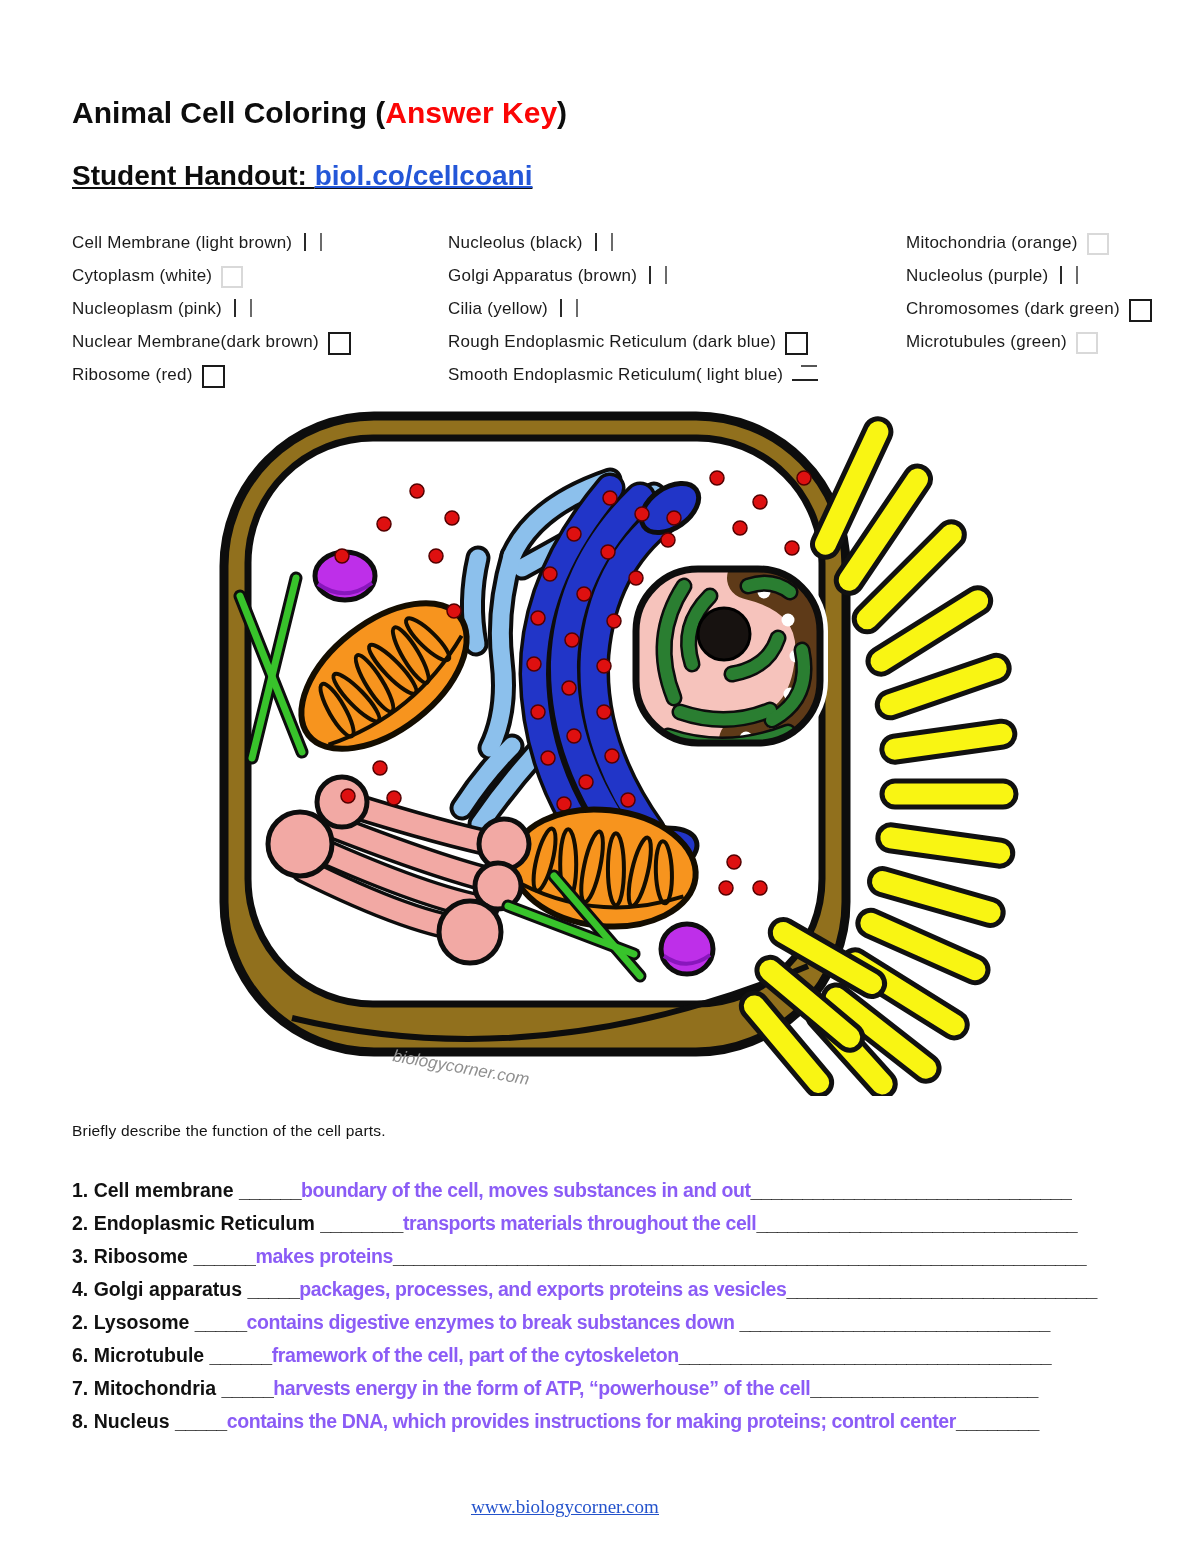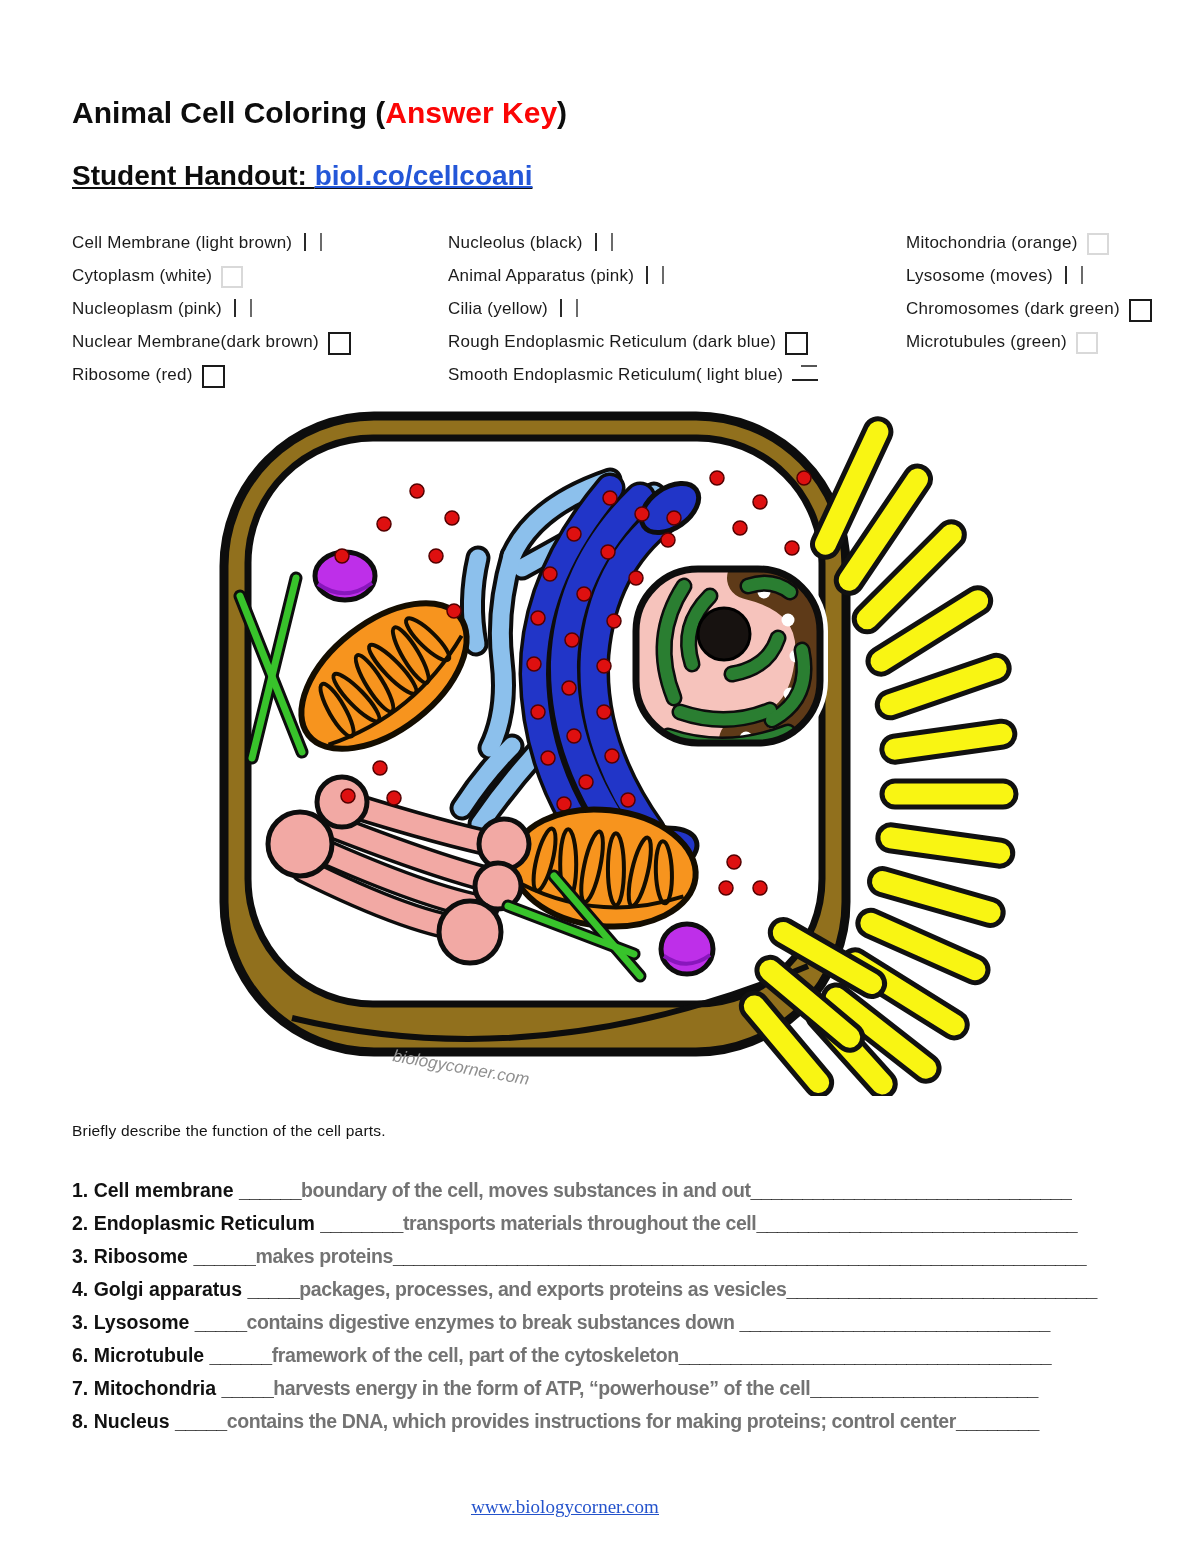--- a/index.html
+++ b/index.html
@@ -30,21 +30,21 @@
 
   
   .diagram{position:absolute;left:212px;top:406px;width:812px;height:690px;}
 
   
   .intro{position:absolute;left:72px;top:1122px;font-size:15.5px;color:#141414;letter-spacing:.2px;text-align:right;}
   .fn-list{position:absolute;left:72px;top:1174px;width:1062px;}
   .fn-line{height:33px;line-height:33px;font-size:19.5px;font-weight:bold;color:#111;
            white-space:nowrap;overflow:hidden;}
   .fn-line .u{color:#222;letter-spacing:-.5px;}
-  .fn-line .ans{color:#737373;letter-spacing:-.4px;}
+  .fn-line .ans{color:#8b5cf6;letter-spacing:-.4px;}
 
   
   .footer{position:absolute;left:0;top:1496px;width:1130px;text-align:center;
           font-family:"Liberation Serif",serif;font-size:19px;text-decoration:underline;}
   .footer a{color:#2453cc;text-decoration:underline;cursor:pointer;}
 </style>
 </head>
 <body>
 
 <div class="page">
@@ -73,21 +73,21 @@
         <span>Ribosome (red)</span>
         <span class="mk box"></span>
       </div>
   </div>
   <div class="col col2">
     <div class="cl-row">
         <span>Nucleolus (black)</span>
         <span class="mk bars"></span>
       </div>
     <div class="cl-row">
-        <span>Animal Apparatus (pink)</span>
+        <span>Golgi Apparatus (brown)</span>
         <span class="mk bars"></span>
       </div>
     <div class="cl-row">
         <span>Cilia (yellow)</span>
         <span class="mk bars"></span>
       </div>
     <div class="cl-row">
         <span>Rough Endoplasmic Reticulum (dark blue)</span>
         <span class="mk box"></span>
       </div>
@@ -95,21 +95,21 @@
         <span>Smooth Endoplasmic Reticulum( light blue)</span>
         <span class="mk lines"></span>
       </div>
   </div>
   <div class="col col3">
     <div class="cl-row">
         <span>Mitochondria (orange)</span>
         <span class="mk faint"></span>
       </div>
     <div class="cl-row">
-        <span>Lysosome (moves)</span>
+        <span>Nucleolus (purple)</span>
         <span class="mk bars"></span>
       </div>
     <div class="cl-row">
         <span>Chromosomes (dark green)</span>
         <span class="mk box"></span>
       </div>
     <div class="cl-row">
         <span>Microtubules (green)</span>
         <span class="mk faint"></span>
       </div>
@@ -343,21 +343,21 @@
 
     <text transform="translate(180 655) rotate(10)" font-size="17" font-style="italic" fill="#8f8f8f" font-family="Liberation Sans, sans-serif">biologycorner.com</text>
   </svg>
 
   <div class="intro">Briefly describe the function of the cell parts.</div>
   <div class="fn-list">
     <div class="fn-line"><span>1. Cell membrane </span><span class="u">______</span><span class="ans">boundary of the cell, moves substances in and out</span><span class="u">_______________________________</span></div>
     <div class="fn-line"><span>2. Endoplasmic Reticulum </span><span class="u">________</span><span class="ans">transports materials throughout the cell</span><span class="u">_______________________________</span></div>
     <div class="fn-line"><span>3. Ribosome </span><span class="u">______</span><span class="ans">makes proteins</span><span class="u">___________________________________________________________________</span></div>
     <div class="fn-line"><span>4. Golgi apparatus </span><span class="u">_____</span><span class="ans">packages, processes, and exports proteins as vesicles</span><span class="u">______________________________</span></div>
-    <div class="fn-line"><span>3. Lysosome </span><span class="u">_____</span><span class="ans">contains digestive enzymes to break substances down </span><span class="u">______________________________</span></div>
+    <div class="fn-line"><span>2. Lysosome </span><span class="u">_____</span><span class="ans">contains digestive enzymes to break substances down </span><span class="u">______________________________</span></div>
     <div class="fn-line"><span>6. Microtubule </span><span class="u">______</span><span class="ans">framework of the cell, part of the cytoskeleton</span><span class="u">____________________________________</span></div>
     <div class="fn-line"><span>7. Mitochondria </span><span class="u">_____</span><span class="ans">harvests energy in the form of ATP,  “powerhouse” of the cell</span><span class="u">______________________</span></div>
     <div class="fn-line"><span>8. Nucleus </span><span class="u">_____</span><span class="ans">contains the DNA, which provides instructions for making proteins; control center</span><span class="u">________</span></div>
   </div>
 
   <div class="footer"><a>www.biologycorner.com</a></div>
 
 </div>
 
 </body></html>

